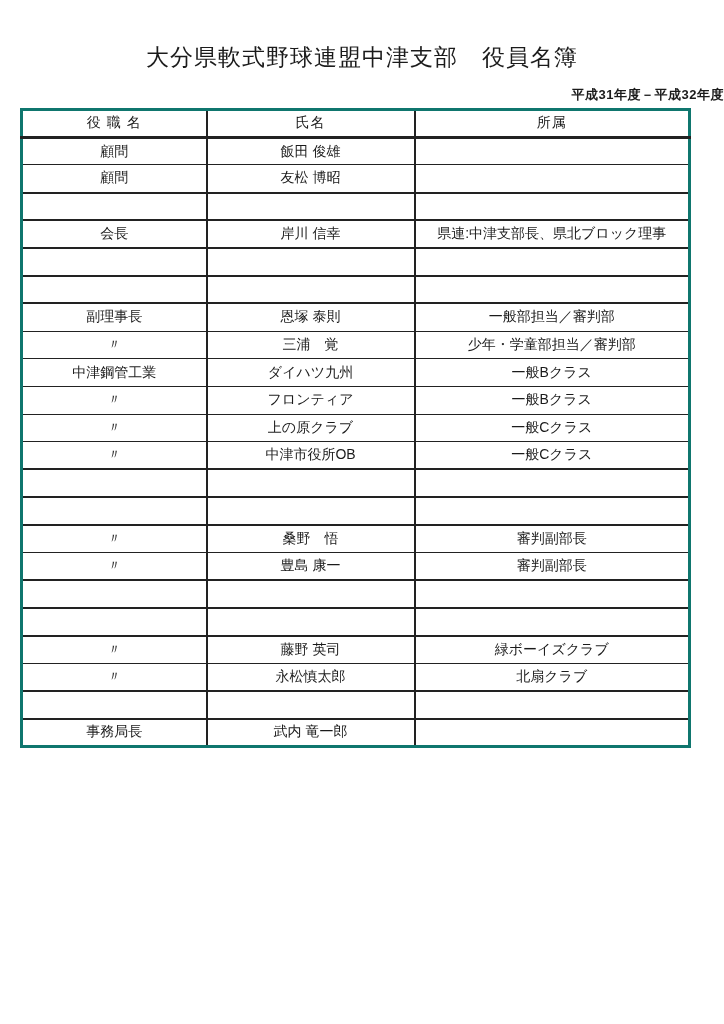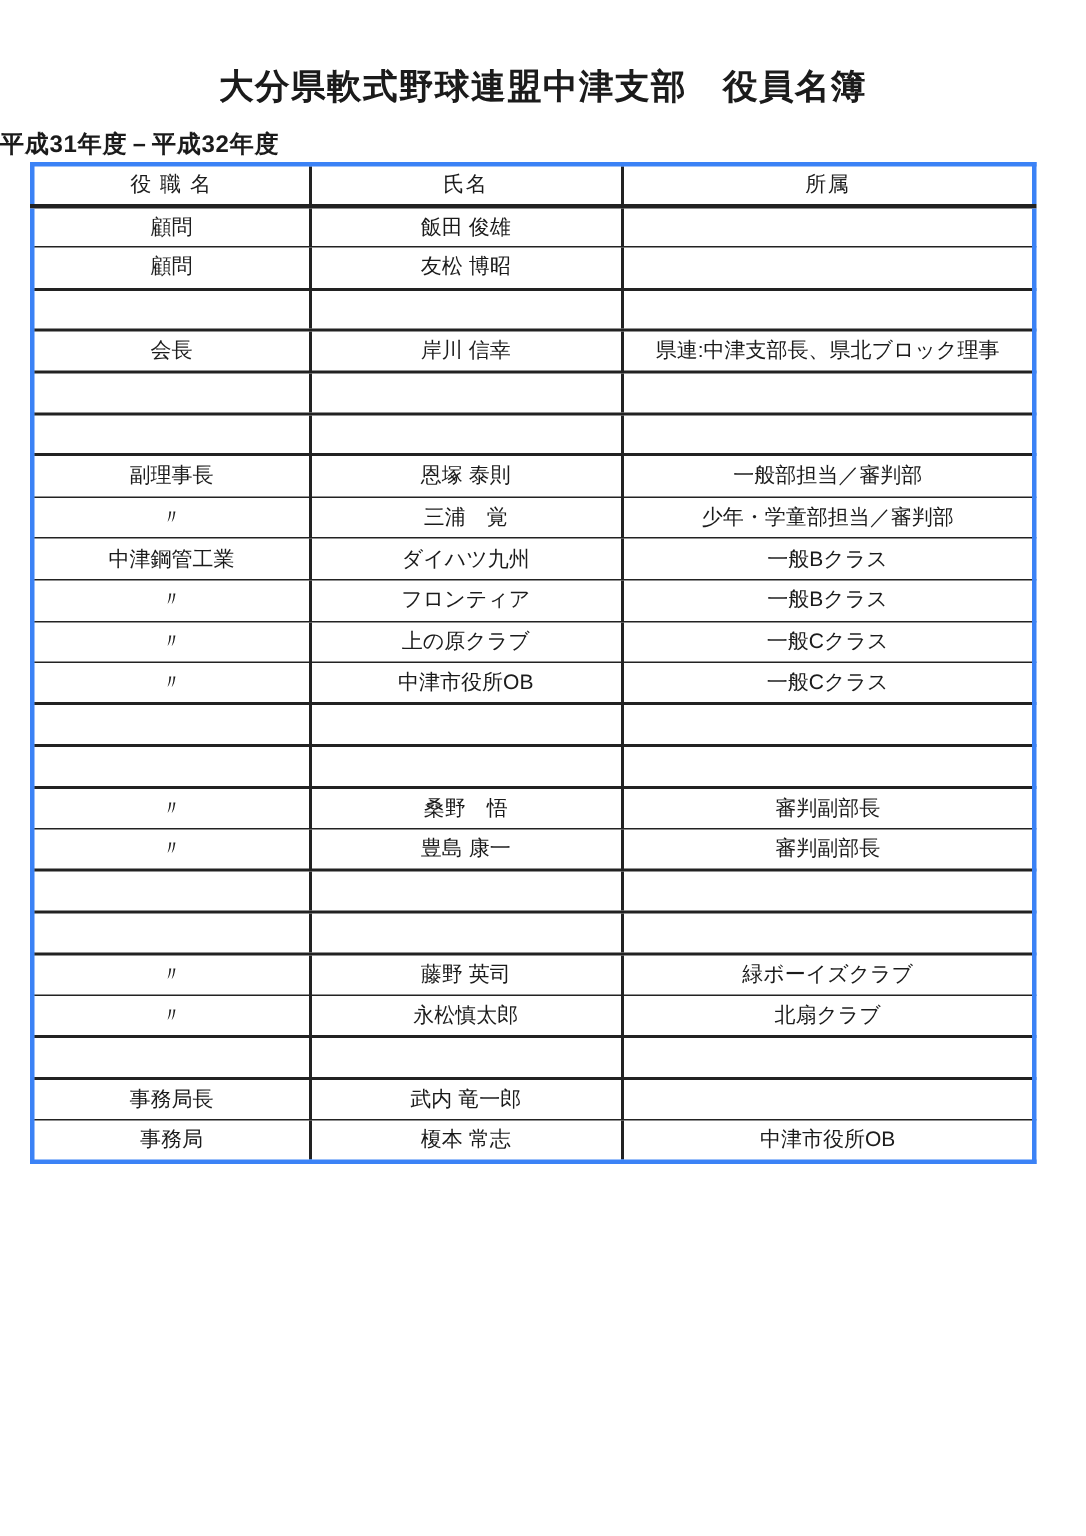--- a/index.html
+++ b/index.html
@@ -13,44 +13,44 @@
     color: #1b1b1b;
     overflow: hidden;
   }
   .doc-title {
     position: absolute;
     top: 42px;
     left: 0;
     width: 100%;
     text-align: center;
     font-size: 23px;
-    font-weight: bold;
+    font-weight: normal;
     letter-spacing: 1px;
     white-space: pre;
   }
   .doc-subtitle {
     position: absolute;
     top: 86px;
     left: 0;
     width: 100%;
-    text-align: left;
-    font-size: 16px;
+    text-align: right;
+    font-size: 13px;
     font-weight: bold;
     letter-spacing: 0.5px;
   }
   .table-wrap {
     position: absolute;
     top: 108px;
     left: 20px;
   }
   table.officers {
     border-collapse: collapse;
     table-layout: fixed;
     width: 668px;
-    border: 3px solid #3b82f6;
+    border: 3px solid #0f766e;
     padding-left: 35px;
   }
   col.c-position { width: 185px; }
   col.c-name     { width: 208px; }
   col.c-affil    { width: 275px; }
   table.officers th,
   table.officers td {
     border: 1px solid #222222;
     height: 27.7px;
     padding: 0 2px;
@@ -202,22 +202,17 @@
           <tr class="empty">
             <td></td>
             <td></td>
             <td></td>
           </tr>
           <tr>
             <td>事務局長</td>
             <td>武内 竜一郎</td>
             <td></td>
           </tr>
-          <tr>
-            <td>事務局</td>
-            <td>榎本 常志</td>
-            <td>中津市役所OB</td>
-          </tr>
         </tbody>
     </table>
   </div>
 
 </div>
 
 </body></html>

